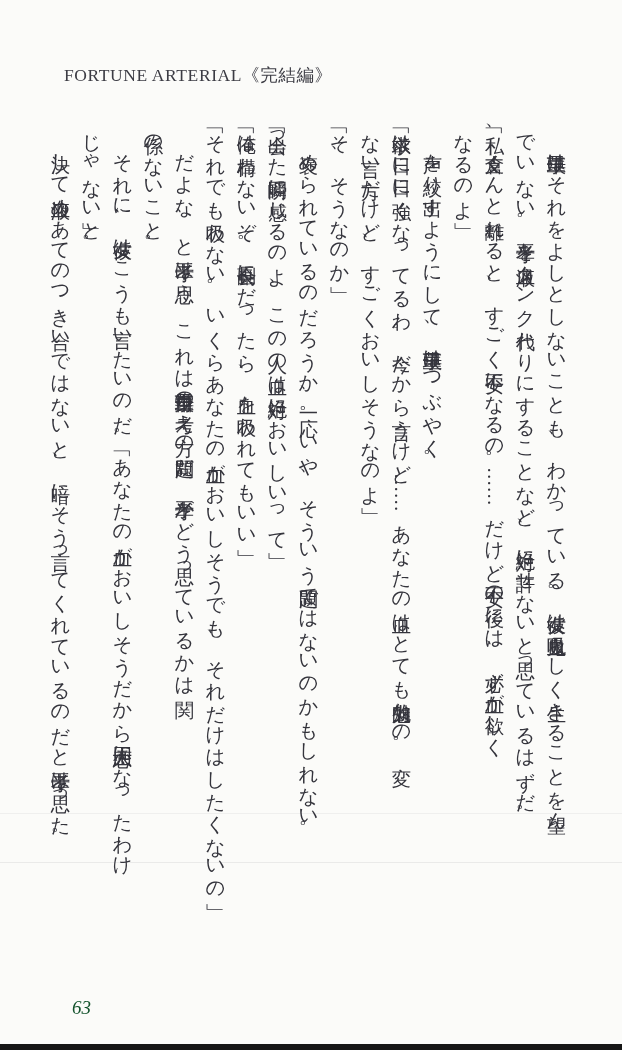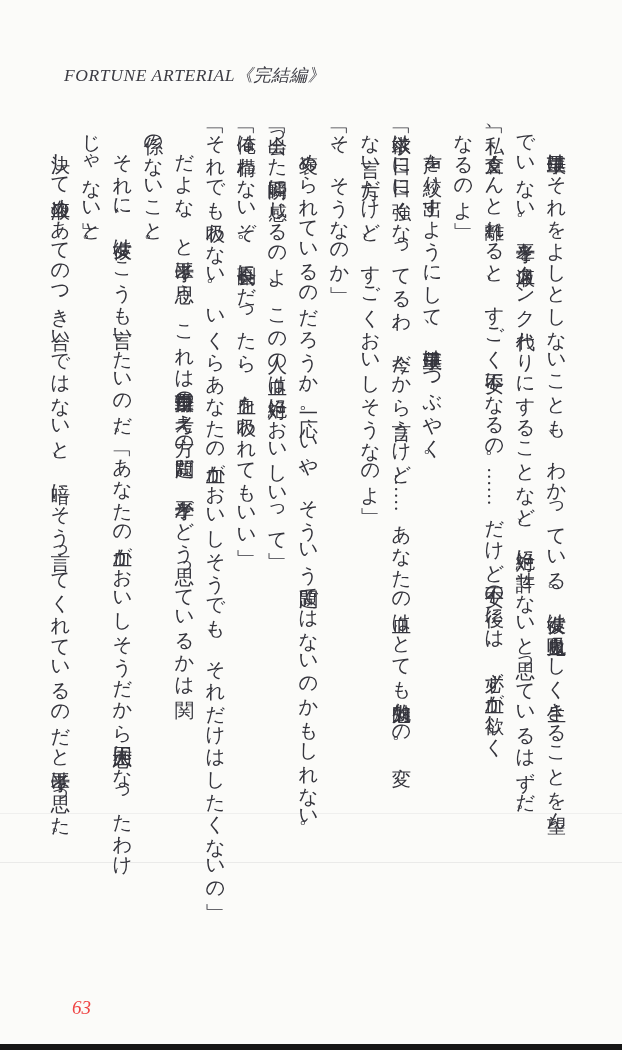--- a/index.html
+++ b/index.html
@@ -19,21 +19,20 @@
     inset: 0;
   }
   .running-header {
     position: absolute;
     top: 63px;
     left: 64px;
     font-size: 17.5px;
     letter-spacing: 0.6px;
     color: #3c3c44;
     white-space: nowrap;
-    font-style: italic;
   }
   .textblock {
     position: absolute;
     top: 121px;
     right: 50px;
     height: 845px;
     width: 527px;
     writing-mode: vertical-rl;
     font-size: 19.4px;
     color: #34343c;
@@ -47,21 +46,21 @@
   }
   .col.indent {
     text-indent: 19.4px;      
   }
   .page-number {
     position: absolute;
     top: 997px;
     left: 72px;
     font-size: 19px;
     font-style: italic;
-    color: #ef4444;
+    color: #14532d;
   }
   .scanline {
     position: absolute;
     left: 0;
     width: 622px;
     height: 1px;
     background: rgba(90, 90, 95, 0.10);
     pointer-events: none;
   }
   .scanline-1 { top: 813px; background: rgba(90, 90, 95, 0.07); }

